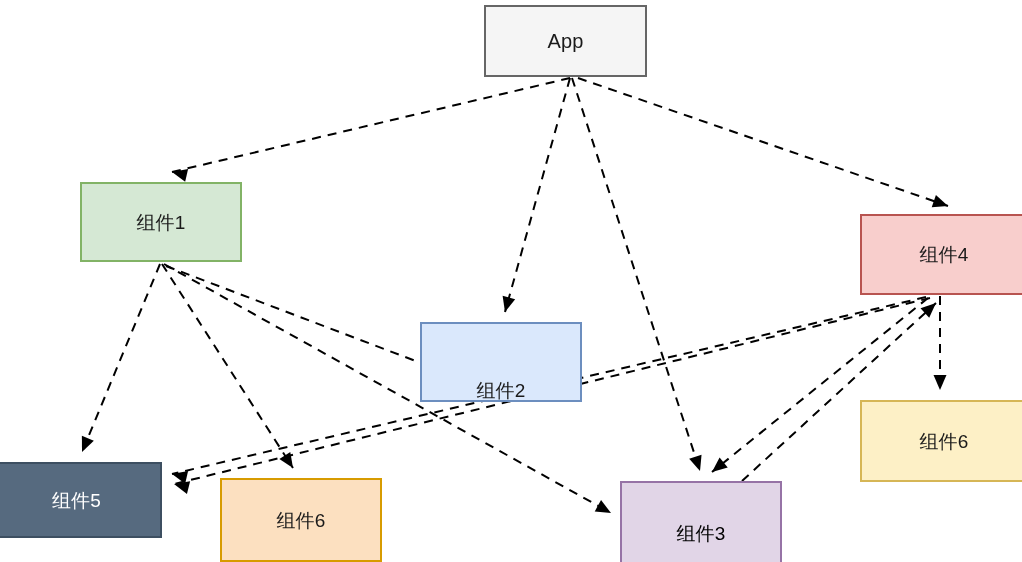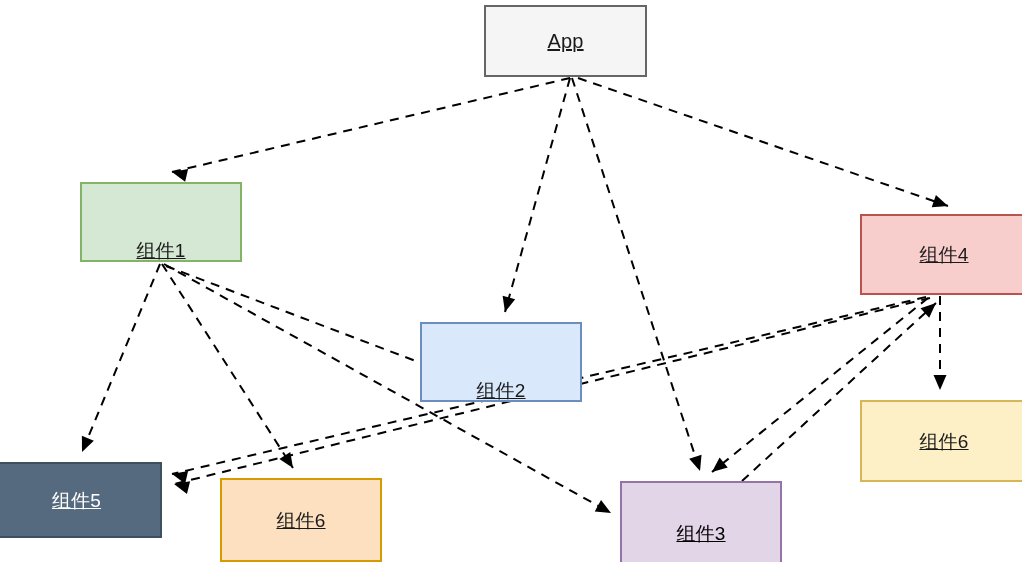--- a/index.html
+++ b/index.html
@@ -35,21 +35,20 @@
     line-height: 1;
     letter-spacing: 0.2px;
     color: #1a1a1a;
     border-style: solid;
     border-width: 2px;
     white-space: nowrap;
     z-index: 2;
   }
   .node-label {
     display: block;
-    text-decoration: underline;
   }
 </style>
 </head>
 <body>
 
 <div id="diagram-canvas">
 
   <svg id="edge-layer" viewBox="0 0 1022 562" width="1022" height="562" xmlns="http://www.w3.org/2000/svg">
       <g>
         <path d="M 570 78 L 172 172" fill="none" stroke="#000000" stroke-width="2" stroke-dasharray="9 7"></path>
@@ -102,21 +101,21 @@
       <g>
         <path d="M 742 481 L 936 303" fill="none" stroke="#000000" stroke-width="2" stroke-dasharray="9 7"></path>
         <polygon points="0,0 -15,-6.5 -15,6.5" fill="#000000" transform="translate(936,303) rotate(318)"></polygon>
       </g>
     </svg>
 
   <div id="node-layer">
       <div class="node" style="left: 484px; top: 5px; width: 163px; height: 72px; background: rgb(245, 245, 245); border-color: rgb(102, 102, 102); color: rgb(26, 26, 26); font-size: 20px;">
         <span class="node-label">App</span>
       </div>
-      <div class="node" style="left: 80px; top: 182px; width: 162px; height: 80px; background: rgb(213, 232, 212); border-color: rgb(130, 179, 102); color: rgb(26, 26, 26); font-size: 19px; align-items: flex-end;">
+      <div class="node" style="left: 80px; top: 182px; width: 162px; height: 80px; background: rgb(213, 232, 212); border-color: rgb(130, 179, 102); color: rgb(26, 26, 26); font-size: 19px;">
         <span class="node-label">组件1</span>
       </div>
       <div class="node" style="left: 420px; top: 322px; width: 162px; height: 80px; background: rgb(218, 232, 252); border-color: rgb(108, 142, 191); color: rgb(26, 26, 26); font-size: 19px; align-items: flex-end;">
         <span class="node-label">组件2</span>
       </div>
       <div class="node" style="left: 620px; top: 481px; width: 162px; height: 105px; background: rgb(225, 213, 231); border-color: rgb(150, 115, 166); color: #000000; font-size: 19px;">
         <span class="node-label">组件3</span>
       </div>
       <div class="node" style="left: 860px; top: 214px; width: 168px; height: 81px; background: rgb(248, 206, 204); border-color: rgb(184, 84, 80); color: rgb(26, 26, 26); font-size: 19px;">
         <span class="node-label">组件4</span>

